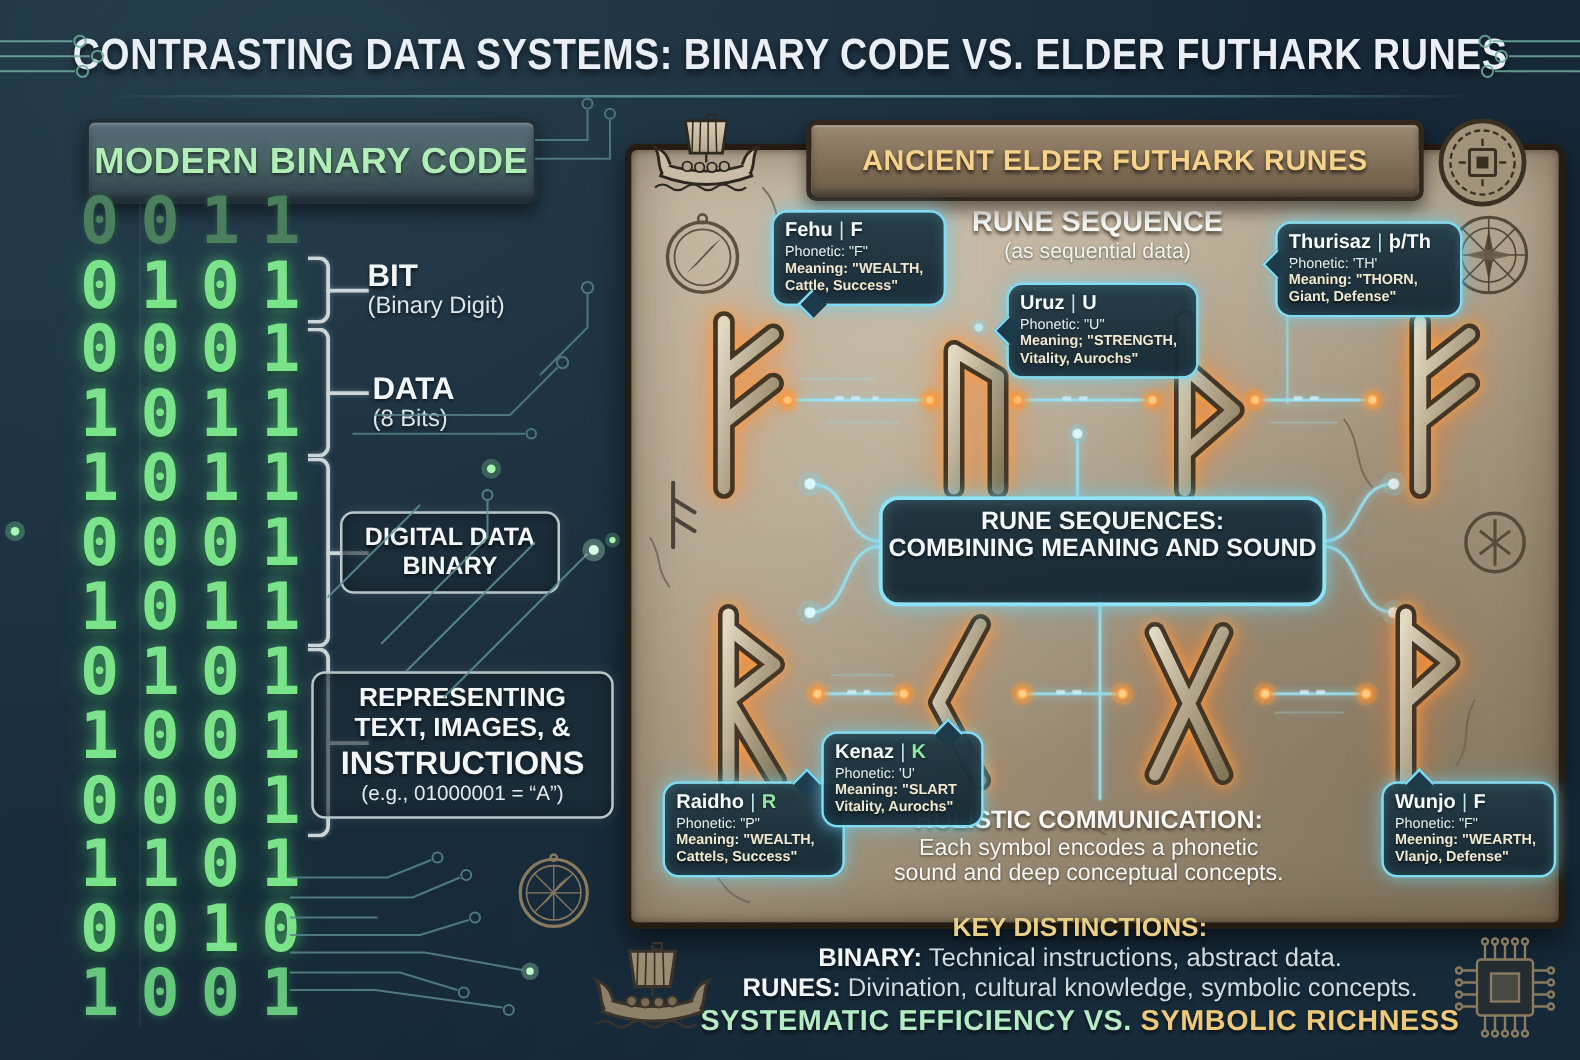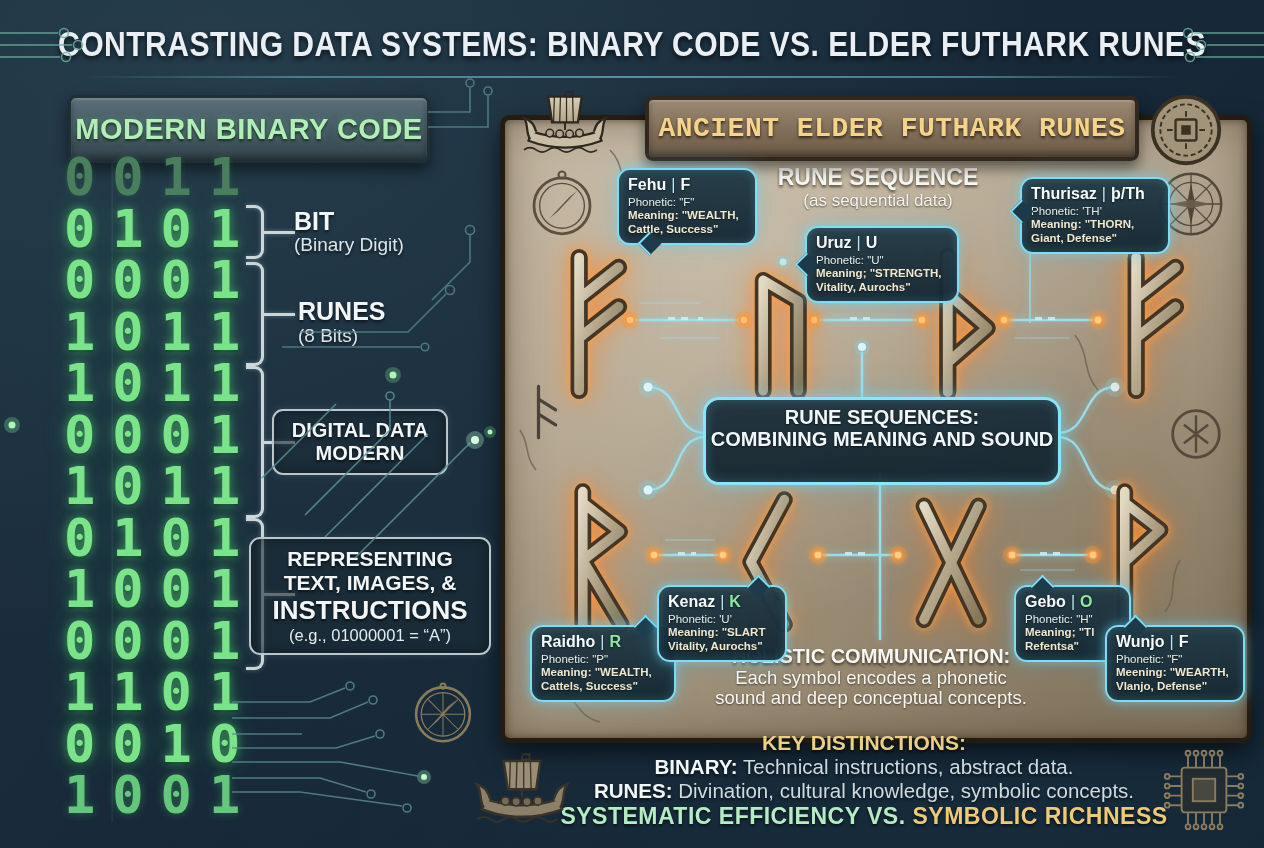--- a/index.html
+++ b/index.html
@@ -30,23 +30,22 @@
     left:68px;top:95px;width:356px;height:62px;
     background:linear-gradient(180deg,#5b707b 0%,#465964 45%,#35464f 100%);
     border:3px solid #202e36;
     font-weight:bold;font-size:29px;letter-spacing:.5px;color:#b2efb8;
     text-shadow:0 2px 3px rgba(0,0,0,.6), 0 0 10px rgba(120,230,140,.35);
   }
   .plaque-runes{
     left:645px;top:96px;width:486px;height:57px;z-index:26;
     background:linear-gradient(180deg,#9a8872 0%,#83705a 50%,#6b5a46 100%);
     border:4px solid #32271d;
-    font-weight:bold;font-size:28px;letter-spacing:.5px;color:#f6d38b;
+    font-weight:bold;font-size:23px;letter-spacing:.5px;color:#f6d38b;
     text-shadow:0 2px 3px rgba(30,20,10,.8);
-    font-family:Liberation Mono, monospace;
   }
   
   .brow{
     left:64px;font-family:"DejaVu Sans Mono",monospace;font-weight:bold;font-size:52px;
     letter-spacing:17px;color:#7be48b;line-height:1;
     text-shadow:0 0 10px rgba(95,230,125,.55),0 0 26px rgba(60,205,100,.33),0 2px 2px rgba(0,0,0,.4);
   }
   .brow.dim{color:#4a7f5d;text-shadow:0 0 6px rgba(70,150,95,.3);}
   .brow.mid{color:#64c77c;text-shadow:0 0 8px rgba(80,200,110,.4);}
   .bracket{
@@ -322,26 +321,26 @@
   <div class="abs brow" style="top:718px">0010</div>
   <div class="abs brow mid" style="top:769px">1001</div>
 
   <div class="abs bracket" style="top:205px;height:48px"></div>
   <div class="abs bracket" style="top:262px;height:98px"></div>
   <div class="abs bracket" style="top:366px;height:146px"></div>
   <div class="abs bracket" style="top:518px;height:146px"></div>
 
   <div class="abs blabel" style="left:294px;top:207px;font-size:25px">BIT</div>
   <div class="abs bsub" style="left:294px;top:234px;font-size:19px">(Binary Digit)</div>
-  <div class="abs blabel" style="left:298px;top:297px;font-size:25px">RUNES</div>
+  <div class="abs blabel" style="left:298px;top:297px;font-size:25px">DATA</div>
   <div class="abs bsub" style="left:298px;top:325px;font-size:19px">(8 Bits)</div>
 
   <div class="abs note-box" style="left:272px;top:409px;width:164px">
     <div class="l" style="font-size:20px">DIGITAL DATA</div>
-    <div class="l" style="font-size:20px">MODERN</div>
+    <div class="l" style="font-size:20px">BINARY</div>
   </div>
   <div class="abs note-box" style="left:249px;top:537px;width:230px">
     <div class="l" style="font-size:21px">REPRESENTING</div>
     <div class="l" style="font-size:21px">TEXT, IMAGES, &amp;</div>
     <div class="l" style="font-size:26px">INSTRUCTIONS</div>
     <div style="font-size:16.5px;color:#e4ecef">(e.g., 01000001 = “A”)</div>
   </div>
 
   <svg class="abs" style="left:411px;top:681px;z-index:14" width="64" height="64" viewBox="0 0 100 100">
     <g stroke="#8a7a5c" fill="none" stroke-width="4">
@@ -490,28 +489,20 @@
 
   <div class="callout" style="left:657px;top:585px;width:108px">
     <div class="tail tail-top" style="right:18px"></div>
     <div class="c-title">
       <span>Kenaz</span><span class="pipe">|</span><span class="ltr-green">K</span>
     </div>
     <div class="c-line">Phonetic: 'U'</div>
     <div class="c-line meaning">Meaning: "SLART Vitality, Aurochs"</div>
   </div>
 
-  <div class="callout" style="left:1014px;top:585px;width:95px">
-    <div class="tail tail-top" style="left:18px"></div>
-    <div class="c-title">
-      <span>Gebo</span><span class="pipe">|</span><span class="ltr-green">O</span>
-    </div>
-    <div class="c-line">Phonetic: "H"</div>
-    <div class="c-line meaning">Meaning; "Tl Refentsa"</div>
-  </div>
 
   <div class="callout" style="left:1105px;top:625px;width:118px">
     <div class="tail tail-top" style="left:20px"></div>
     <div class="c-title">
       <span>Wunjo</span><span class="pipe">|</span><span>F</span>
     </div>
     <div class="c-line">Phonetic: "F"</div>
     <div class="c-line meaning">Meening: "WEARTH, Vlanjo, Defense"</div>
   </div>
 

